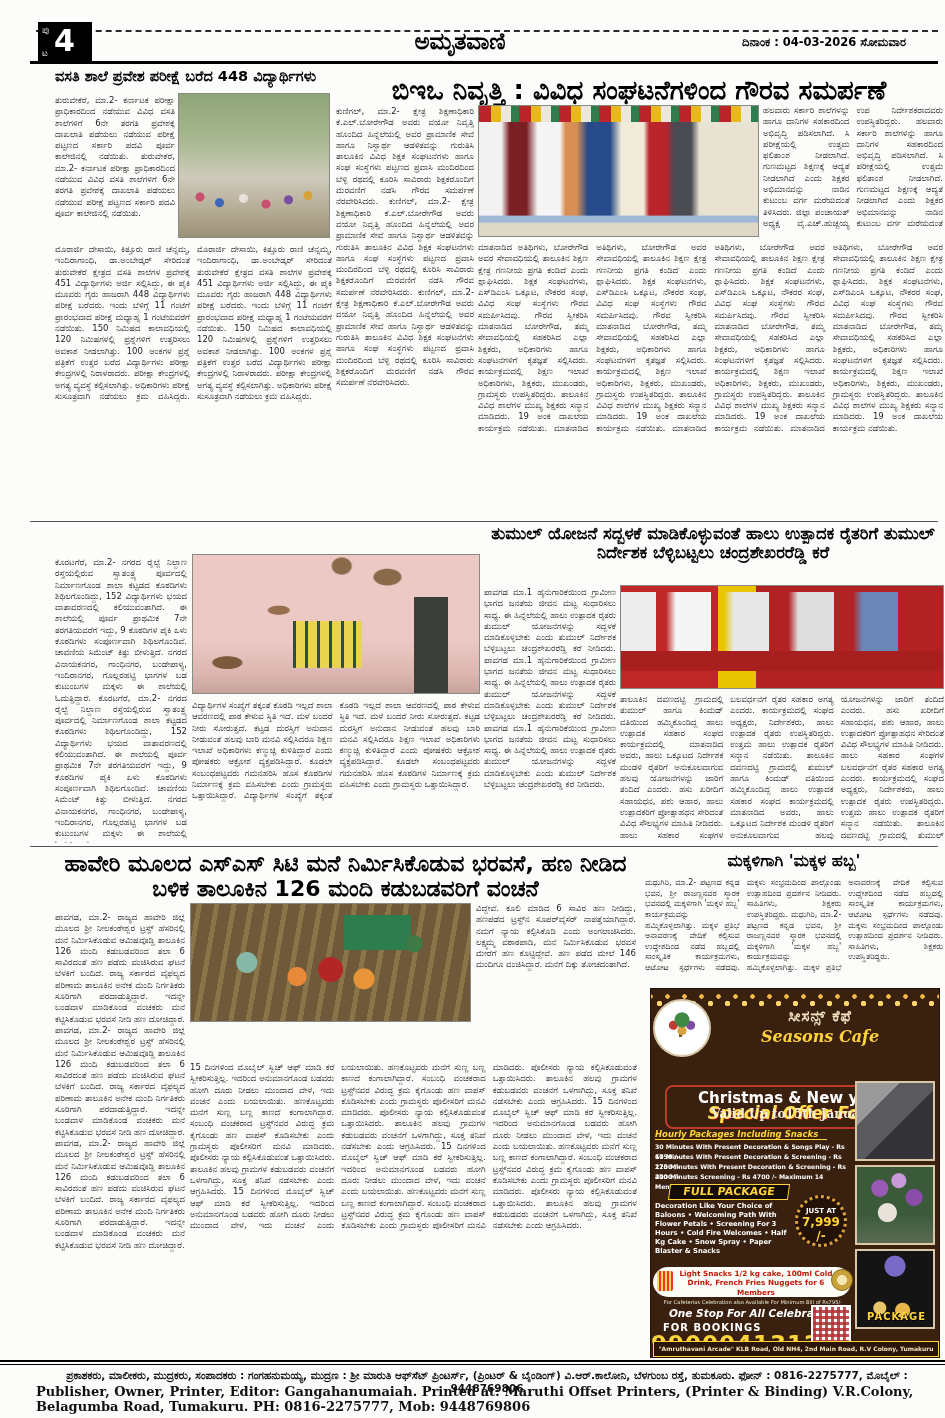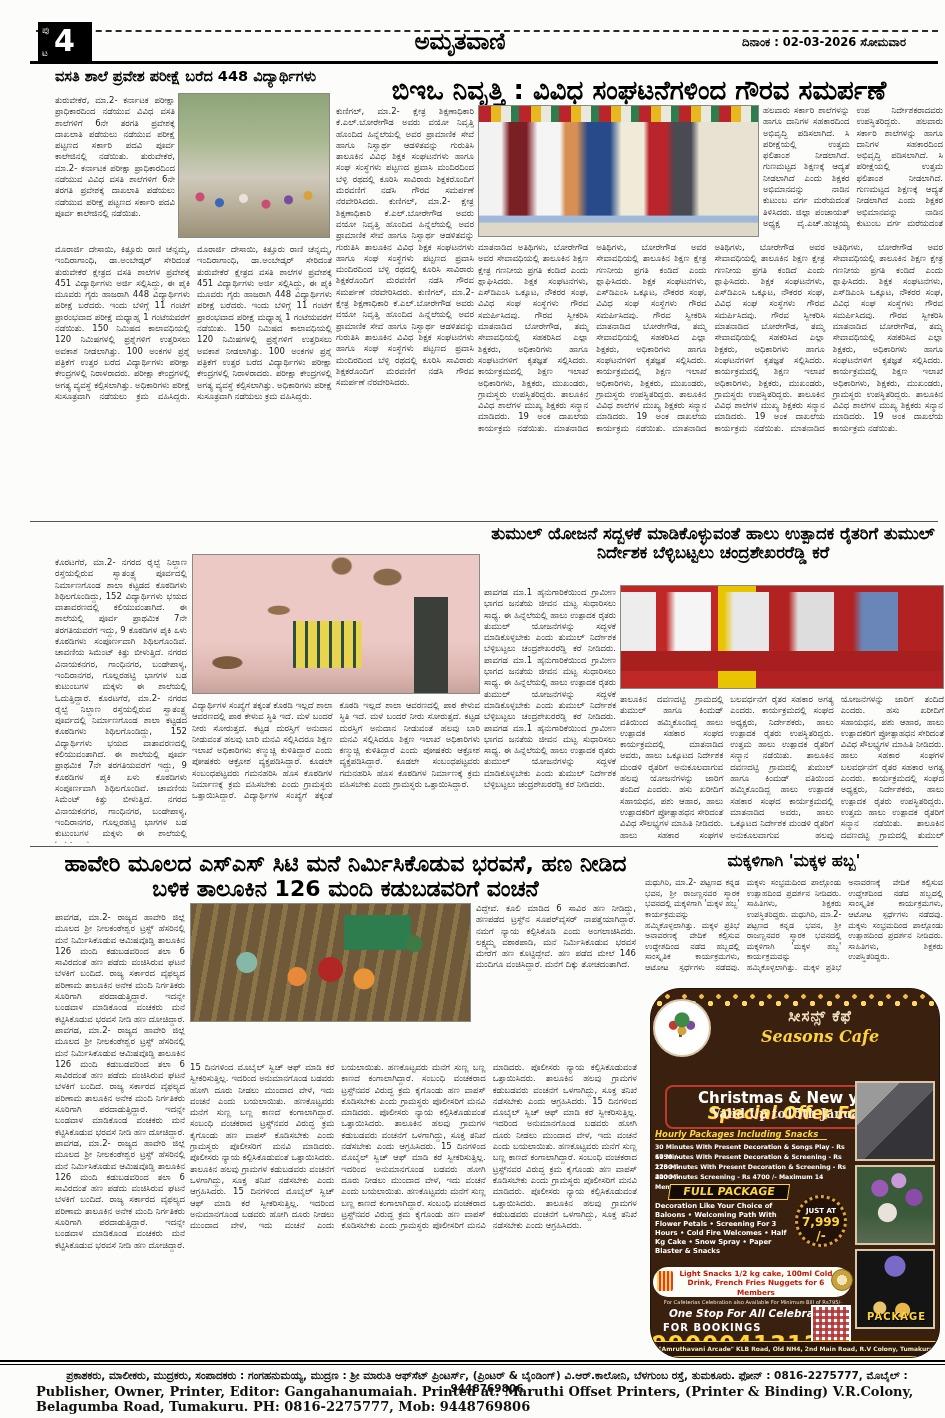--- a/index.html
+++ b/index.html
@@ -116,21 +116,21 @@
 
 <div class="page">
 
   <div class="dashline abs" style="left:36px;top:30px;width:902px;"></div>
   <div class="pagebox abs" style="left:38px;top:22px;width:54px;height:40px;">
     <span class="sm" style="top:3px;">ಪು</span>
     <span class="sm" style="bottom:3px;">ಟ</span>
     <span class="big">4</span>
   </div>
   <div class="abs ctr hl" style="left:350px;top:28px;width:220px;font-size:23px;">ಅಮೃತವಾಣಿ</div>
-  <div class="abs hl" style="left:650px;top:36px;width:256px;font-size:11.5px;text-align:right;">ದಿನಾಂಕ : 02-03-2026 ಸೋಮವಾರ</div>
+  <div class="abs hl" style="left:650px;top:36px;width:256px;font-size:11.5px;text-align:right;">ದಿನಾಂಕ : 04-03-2026 ಸೋಮವಾರ</div>
   <div class="rule abs" style="left:30px;top:61px;width:908px;height:3px;"></div>
 
   <div class="abs hl" style="left:55px;top:68px;width:282px;font-size:14.5px;">ವಸತಿ ಶಾಲೆ ಪ್ರವೇಶ ಪರೀಕ್ಷೆ ಬರೆದ 448 ವಿದ್ಯಾರ್ಥಿಗಳು</div>
   <div class="abs bt" style="left:55px;top:95px;width:120px;height:145px;">ತುರುವೇಕೆರೆ, ಮಾ.2- ಕರ್ನಾಟಕ ಪರೀಕ್ಷಾ ಪ್ರಾಧಿಕಾರದಿಂದ ನಡೆಯುವ ವಿವಿಧ ವಸತಿ ಶಾಲೆಗಳಿಗೆ 6ನೇ ತರಗತಿ ಪ್ರವೇಶಕ್ಕೆ ದಾಖಲಾತಿ ಪಡೆಯಲು ನಡೆಯುವ ಪರೀಕ್ಷೆ ಪಟ್ಟಣದ ಸರ್ಕಾರಿ ಪದವಿ ಪೂರ್ವ ಕಾಲೇಜಿನಲ್ಲಿ ನಡೆಯಿತು.  ತುರುವೇಕೆರೆ, ಮಾ.2- ಕರ್ನಾಟಕ ಪರೀಕ್ಷಾ ಪ್ರಾಧಿಕಾರದಿಂದ ನಡೆಯುವ ವಿವಿಧ ವಸತಿ ಶಾಲೆಗಳಿಗೆ 6ನೇ ತರಗತಿ ಪ್ರವೇಶಕ್ಕೆ ದಾಖಲಾತಿ ಪಡೆಯಲು ನಡೆಯುವ ಪರೀಕ್ಷೆ ಪಟ್ಟಣದ ಸರ್ಕಾರಿ ಪದವಿ ಪೂರ್ವ ಕಾಲೇಜಿನಲ್ಲಿ ನಡೆಯಿತು.</div>
   <div class="ph" id="ph-students" style="left:178px;top:93px;width:152px;height:145px;"></div>
   <div class="abs bt c2" style="left:55px;top:244px;width:277px;height:272px;">ಮೊರಾರ್ಜಿ ದೇಸಾಯಿ, ಕಿತ್ತೂರು ರಾಣಿ ಚೆನ್ನಮ್ಮ, ಇಂದಿರಾಗಾಂಧಿ, ಡಾ.ಅಂಬೇಡ್ಕರ್ ಸೇರಿದಂತೆ ತುರುವೇಕೆರೆ ಕ್ಷೇತ್ರದ ವಸತಿ ಶಾಲೆಗಳ ಪ್ರವೇಶಕ್ಕೆ 451 ವಿದ್ಯಾರ್ಥಿಗಳು ಅರ್ಜಿ ಸಲ್ಲಿಸಿದ್ದು, ಈ ಪೈಕಿ ಮೂವರು ಗೈರು ಹಾಜರಾಗಿ 448 ವಿದ್ಯಾರ್ಥಿಗಳು ಪರೀಕ್ಷೆ ಬರೆದರು. ಇಂದು ಬೆಳಿಗ್ಗೆ 11 ಗಂಟೆಗೆ ಪ್ರಾರಂಭವಾದ ಪರೀಕ್ಷೆ ಮಧ್ಯಾಹ್ನ 1 ಗಂಟೆಯವರೆಗೆ ನಡೆಯಿತು. 150 ನಿಮಿಷದ ಕಾಲಾವಧಿಯಲ್ಲಿ 120 ನಿಮಿಷಗಳಲ್ಲಿ ಪ್ರಶ್ನೆಗಳಿಗೆ ಉತ್ತರಿಸಲು ಅವಕಾಶ ನೀಡಲಾಗಿತ್ತು. 100 ಅಂಕಗಳ ಪ್ರಶ್ನೆ ಪತ್ರಿಕೆಗೆ ಉತ್ತರ ಬರೆದ ವಿದ್ಯಾರ್ಥಿಗಳು ಪರೀಕ್ಷಾ ಕೇಂದ್ರಗಳಲ್ಲಿ ನಿರಾಳರಾದರು. ಪರೀಕ್ಷಾ ಕೇಂದ್ರಗಳಲ್ಲಿ ಅಗತ್ಯ ವ್ಯವಸ್ಥೆ ಕಲ್ಪಿಸಲಾಗಿತ್ತು. ಅಧಿಕಾರಿಗಳು ಪರೀಕ್ಷೆ ಸುಸೂತ್ರವಾಗಿ ನಡೆಯಲು ಕ್ರಮ ವಹಿಸಿದ್ದರು.  ಮೊರಾರ್ಜಿ ದೇಸಾಯಿ, ಕಿತ್ತೂರು ರಾಣಿ ಚೆನ್ನಮ್ಮ, ಇಂದಿರಾಗಾಂಧಿ, ಡಾ.ಅಂಬೇಡ್ಕರ್ ಸೇರಿದಂತೆ ತುರುವೇಕೆರೆ ಕ್ಷೇತ್ರದ ವಸತಿ ಶಾಲೆಗಳ ಪ್ರವೇಶಕ್ಕೆ 451 ವಿದ್ಯಾರ್ಥಿಗಳು ಅರ್ಜಿ ಸಲ್ಲಿಸಿದ್ದು, ಈ ಪೈಕಿ ಮೂವರು ಗೈರು ಹಾಜರಾಗಿ 448 ವಿದ್ಯಾರ್ಥಿಗಳು ಪರೀಕ್ಷೆ ಬರೆದರು. ಇಂದು ಬೆಳಿಗ್ಗೆ 11 ಗಂಟೆಗೆ ಪ್ರಾರಂಭವಾದ ಪರೀಕ್ಷೆ ಮಧ್ಯಾಹ್ನ 1 ಗಂಟೆಯವರೆಗೆ ನಡೆಯಿತು. 150 ನಿಮಿಷದ ಕಾಲಾವಧಿಯಲ್ಲಿ 120 ನಿಮಿಷಗಳಲ್ಲಿ ಪ್ರಶ್ನೆಗಳಿಗೆ ಉತ್ತರಿಸಲು ಅವಕಾಶ ನೀಡಲಾಗಿತ್ತು. 100 ಅಂಕಗಳ ಪ್ರಶ್ನೆ ಪತ್ರಿಕೆಗೆ ಉತ್ತರ ಬರೆದ ವಿದ್ಯಾರ್ಥಿಗಳು ಪರೀಕ್ಷಾ ಕೇಂದ್ರಗಳಲ್ಲಿ ನಿರಾಳರಾದರು. ಪರೀಕ್ಷಾ ಕೇಂದ್ರಗಳಲ್ಲಿ ಅಗತ್ಯ ವ್ಯವಸ್ಥೆ ಕಲ್ಪಿಸಲಾಗಿತ್ತು. ಅಧಿಕಾರಿಗಳು ಪರೀಕ್ಷೆ ಸುಸೂತ್ರವಾಗಿ ನಡೆಯಲು ಕ್ರಮ ವಹಿಸಿದ್ದರು.</div>
 
   <div class="abs hl ctr" style="left:336px;top:76px;width:606px;font-size:26px;">ಬಿಇಒ ನಿವೃತ್ತಿ : ವಿವಿಧ ಸಂಘಟನೆಗಳಿಂದ ಗೌರವ ಸಮರ್ಪಣೆ</div>
   <div class="abs bt" style="left:336px;top:106px;width:138px;height:410px;">ಕುಣಿಗಲ್, ಮಾ.2- ಕ್ಷೇತ್ರ ಶಿಕ್ಷಣಾಧಿಕಾರಿ ಕೆ.ಎಲ್.ಬೋರೇಗೌಡ ಅವರು ವಯೋ ನಿವೃತ್ತಿ ಹೊಂದಿದ ಹಿನ್ನೆಲೆಯಲ್ಲಿ ಅವರ ಪ್ರಾಮಾಣಿಕ ಸೇವೆ ಹಾಗೂ ನಿಸ್ವಾರ್ಥ ಆಡಳಿತವನ್ನು ಗುರುತಿಸಿ ತಾಲೂಕಿನ ವಿವಿಧ ಶಿಕ್ಷಕ ಸಂಘಟನೆಗಳು ಹಾಗೂ ಸಂಘ ಸಂಸ್ಥೆಗಳು ಪಟ್ಟಣದ ಪ್ರವಾಸಿ ಮಂದಿರದಿಂದ ಬೆಳ್ಳಿ ರಥದಲ್ಲಿ ಕೂರಿಸಿ ಸಾವಿರಾರು ಶಿಕ್ಷಕರೊಂದಿಗೆ ಮೆರವಣಿಗೆ ನಡೆಸಿ ಗೌರವ ಸಮರ್ಪಣೆ ನೆರವೇರಿಸಿದರು.  ಕುಣಿಗಲ್, ಮಾ.2- ಕ್ಷೇತ್ರ ಶಿಕ್ಷಣಾಧಿಕಾರಿ ಕೆ.ಎಲ್.ಬೋರೇಗೌಡ ಅವರು ವಯೋ ನಿವೃತ್ತಿ ಹೊಂದಿದ ಹಿನ್ನೆಲೆಯಲ್ಲಿ ಅವರ ಪ್ರಾಮಾಣಿಕ ಸೇವೆ ಹಾಗೂ ನಿಸ್ವಾರ್ಥ ಆಡಳಿತವನ್ನು ಗುರುತಿಸಿ ತಾಲೂಕಿನ ವಿವಿಧ ಶಿಕ್ಷಕ ಸಂಘಟನೆಗಳು ಹಾಗೂ ಸಂಘ ಸಂಸ್ಥೆಗಳು ಪಟ್ಟಣದ ಪ್ರವಾಸಿ ಮಂದಿರದಿಂದ ಬೆಳ್ಳಿ ರಥದಲ್ಲಿ ಕೂರಿಸಿ ಸಾವಿರಾರು ಶಿಕ್ಷಕರೊಂದಿಗೆ ಮೆರವಣಿಗೆ ನಡೆಸಿ ಗೌರವ ಸಮರ್ಪಣೆ ನೆರವೇರಿಸಿದರು.  ಕುಣಿಗಲ್, ಮಾ.2- ಕ್ಷೇತ್ರ ಶಿಕ್ಷಣಾಧಿಕಾರಿ ಕೆ.ಎಲ್.ಬೋರೇಗೌಡ ಅವರು ವಯೋ ನಿವೃತ್ತಿ ಹೊಂದಿದ ಹಿನ್ನೆಲೆಯಲ್ಲಿ ಅವರ ಪ್ರಾಮಾಣಿಕ ಸೇವೆ ಹಾಗೂ ನಿಸ್ವಾರ್ಥ ಆಡಳಿತವನ್ನು ಗುರುತಿಸಿ ತಾಲೂಕಿನ ವಿವಿಧ ಶಿಕ್ಷಕ ಸಂಘಟನೆಗಳು ಹಾಗೂ ಸಂಘ ಸಂಸ್ಥೆಗಳು ಪಟ್ಟಣದ ಪ್ರವಾಸಿ ಮಂದಿರದಿಂದ ಬೆಳ್ಳಿ ರಥದಲ್ಲಿ ಕೂರಿಸಿ ಸಾವಿರಾರು ಶಿಕ್ಷಕರೊಂದಿಗೆ ಮೆರವಣಿಗೆ ನಡೆಸಿ ಗೌರವ ಸಮರ್ಪಣೆ ನೆರವೇರಿಸಿದರು.</div>
   <div class="ph" id="ph-felicit" style="left:478px;top:105px;width:281px;height:132px;"></div>
@@ -152,21 +152,21 @@
 
   <div class="abs hl ctr" style="left:58px;top:851px;width:575px;font-size:22px;">ಹಾವೇರಿ ಮೂಲದ ಎಸ್‌ಎಸ್ ಸಿಟಿ ಮನೆ ನಿರ್ಮಿಸಿಕೊಡುವ ಭರವಸೆ, ಹಣ ನೀಡಿದ ಬಳಿಕ ತಾಲೂಕಿನ 126 ಮಂದಿ ಕಡುಬಡವರಿಗೆ ವಂಚನೆ</div>
   <div class="abs bt" style="left:55px;top:912px;width:130px;height:444px;">ಪಾವಗಡ, ಮಾ.2- ರಾಜ್ಯದ ಹಾವೇರಿ ಜಿಲ್ಲೆ ಮೂಲದ ಶ್ರೀ ನೀಲಕಂಠೇಶ್ವರ ಟ್ರಸ್ಟ್ ಹೆಸರಿನಲ್ಲಿ ಮನೆ ನಿರ್ಮಿಸಿಕೊಡುವ ಆಮಿಷವೊಡ್ಡಿ ತಾಲೂಕಿನ 126 ಮಂದಿ ಕಡುಬಡವರಿಂದ ತಲಾ 6 ಸಾವಿರದಂತೆ ಹಣ ಪಡೆದು ವಂಚಿಸಿರುವ ಘಟನೆ ಬೆಳಕಿಗೆ ಬಂದಿದೆ. ರಾಜ್ಯ ಸರ್ಕಾರದ ವೈಫಲ್ಯದ ಪರಿಣಾಮ ತಾಲೂಕಿನ ಅನೇಕ ಮಂದಿ ನಿರ್ಗತಿಕರು ಸೂರಿಗಾಗಿ ಪರದಾಡುತ್ತಿದ್ದಾರೆ. ಇದನ್ನೇ ಬಂಡವಾಳ ಮಾಡಿಕೊಂಡ ವಂಚಕರು ಮನೆ ಕಟ್ಟಿಸಿಕೊಡುವ ಭರವಸೆ ನೀಡಿ ಹಣ ದೋಚಿದ್ದಾರೆ.  ಪಾವಗಡ, ಮಾ.2- ರಾಜ್ಯದ ಹಾವೇರಿ ಜಿಲ್ಲೆ ಮೂಲದ ಶ್ರೀ ನೀಲಕಂಠೇಶ್ವರ ಟ್ರಸ್ಟ್ ಹೆಸರಿನಲ್ಲಿ ಮನೆ ನಿರ್ಮಿಸಿಕೊಡುವ ಆಮಿಷವೊಡ್ಡಿ ತಾಲೂಕಿನ 126 ಮಂದಿ ಕಡುಬಡವರಿಂದ ತಲಾ 6 ಸಾವಿರದಂತೆ ಹಣ ಪಡೆದು ವಂಚಿಸಿರುವ ಘಟನೆ ಬೆಳಕಿಗೆ ಬಂದಿದೆ. ರಾಜ್ಯ ಸರ್ಕಾರದ ವೈಫಲ್ಯದ ಪರಿಣಾಮ ತಾಲೂಕಿನ ಅನೇಕ ಮಂದಿ ನಿರ್ಗತಿಕರು ಸೂರಿಗಾಗಿ ಪರದಾಡುತ್ತಿದ್ದಾರೆ. ಇದನ್ನೇ ಬಂಡವಾಳ ಮಾಡಿಕೊಂಡ ವಂಚಕರು ಮನೆ ಕಟ್ಟಿಸಿಕೊಡುವ ಭರವಸೆ ನೀಡಿ ಹಣ ದೋಚಿದ್ದಾರೆ.  ಪಾವಗಡ, ಮಾ.2- ರಾಜ್ಯದ ಹಾವೇರಿ ಜಿಲ್ಲೆ ಮೂಲದ ಶ್ರೀ ನೀಲಕಂಠೇಶ್ವರ ಟ್ರಸ್ಟ್ ಹೆಸರಿನಲ್ಲಿ ಮನೆ ನಿರ್ಮಿಸಿಕೊಡುವ ಆಮಿಷವೊಡ್ಡಿ ತಾಲೂಕಿನ 126 ಮಂದಿ ಕಡುಬಡವರಿಂದ ತಲಾ 6 ಸಾವಿರದಂತೆ ಹಣ ಪಡೆದು ವಂಚಿಸಿರುವ ಘಟನೆ ಬೆಳಕಿಗೆ ಬಂದಿದೆ. ರಾಜ್ಯ ಸರ್ಕಾರದ ವೈಫಲ್ಯದ ಪರಿಣಾಮ ತಾಲೂಕಿನ ಅನೇಕ ಮಂದಿ ನಿರ್ಗತಿಕರು ಸೂರಿಗಾಗಿ ಪರದಾಡುತ್ತಿದ್ದಾರೆ. ಇದನ್ನೇ ಬಂಡವಾಳ ಮಾಡಿಕೊಂಡ ವಂಚಕರು ಮನೆ ಕಟ್ಟಿಸಿಕೊಡುವ ಭರವಸೆ ನೀಡಿ ಹಣ ದೋಚಿದ್ದಾರೆ.</div>
   <div class="ph" id="ph-village" style="left:190px;top:903px;width:281px;height:119px;"></div>
   <div class="abs bt" style="left:476px;top:903px;width:160px;height:155px;">ವಿದ್ದೇವೆ. ಕೂಲಿ ಮಾಡಿದ 6 ಸಾವಿರ ಹಣ ನೀಡಿದ್ದು, ಹಣಪಡೆದ ಟ್ರಸ್ಟ್‌ನ ಸೂಪರ್‌ವೈಸರ್ ನಾಪತ್ತೆಯಾಗಿದ್ದಾರೆ. ನಮಗೆ ನ್ಯಾಯ ಕಲ್ಪಿಸಿಕೊಡಿ ಎಂದು ಅಂಗಲಾಚಿಸಿದರು. ಲಕ್ಷ್ಮಮ್ಮ ವಠಾಠಪಾಡಿ, ಮನೆ ನಿರ್ಮಿಸಿಕೊಡುವ ಭರವಸೆ ಮೇರೆಗೆ ಹಣ ಕೊಟ್ಟಿದ್ದೇವೆ. ಹಣ ಪಡೆದ ಮೇಲೆ 146 ಮಂದಿಗೂ ವಂಚಿಸಿದ್ದಾರೆ. ಮನೆಗೆ ದಿಕ್ಕು ತೋಚದಂತಾಗಿದೆ.</div>
   <div class="abs bt c3" style="left:190px;top:1062px;width:447px;height:294px;">15 ದಿನಗಳಿಂದ ಮೊಬೈಲ್ ಸ್ವಿಚ್ ಆಫ್ ಮಾಡಿ ಕರೆ ಸ್ವೀಕರಿಸುತ್ತಿಲ್ಲ. ಇದರಿಂದ ಅನುಮಾನಗೊಂಡ ಬಡವರು ಹೋಗಿ ದೂರು ನೀಡಲು ಮುಂದಾದ ವೇಳೆ, ಇದು ವಂಚನೆ ಎಂದು ಬಯಲಾಯಿತು. ಹಣಕೊಟ್ಟವರು ಮನೆಗೆ ಸುಣ್ಣ ಬಣ್ಣ ಕಾಣದೆ ಕಂಗಾಲಾಗಿದ್ದಾರೆ. ಸಂಬಂಧಿ ವಂಚಕರಾದ ಟ್ರಸ್ಟ್‌ನವರ ವಿರುದ್ಧ ಕ್ರಮ ಕೈಗೊಂಡು ಹಣ ವಾಪಸ್ ಕೊಡಿಸಬೇಕು ಎಂದು ಗ್ರಾಮಸ್ಥರು ಪೊಲೀಸರಿಗೆ ಮನವಿ ಮಾಡಿದರು. ಪೊಲೀಸರು ನ್ಯಾಯ ಕಲ್ಪಿಸಿಕೊಡುವಂತೆ ಒತ್ತಾಯಿಸಿದರು. ತಾಲೂಕಿನ ಹಲವು ಗ್ರಾಮಗಳ ಕಡುಬಡವರು ವಂಚನೆಗೆ ಒಳಗಾಗಿದ್ದು, ಸೂಕ್ತ ತನಿಖೆ ನಡೆಸಬೇಕು ಎಂದು ಆಗ್ರಹಿಸಿದರು.  15 ದಿನಗಳಿಂದ ಮೊಬೈಲ್ ಸ್ವಿಚ್ ಆಫ್ ಮಾಡಿ ಕರೆ ಸ್ವೀಕರಿಸುತ್ತಿಲ್ಲ. ಇದರಿಂದ ಅನುಮಾನಗೊಂಡ ಬಡವರು ಹೋಗಿ ದೂರು ನೀಡಲು ಮುಂದಾದ ವೇಳೆ, ಇದು ವಂಚನೆ ಎಂದು ಬಯಲಾಯಿತು. ಹಣಕೊಟ್ಟವರು ಮನೆಗೆ ಸುಣ್ಣ ಬಣ್ಣ ಕಾಣದೆ ಕಂಗಾಲಾಗಿದ್ದಾರೆ. ಸಂಬಂಧಿ ವಂಚಕರಾದ ಟ್ರಸ್ಟ್‌ನವರ ವಿರುದ್ಧ ಕ್ರಮ ಕೈಗೊಂಡು ಹಣ ವಾಪಸ್ ಕೊಡಿಸಬೇಕು ಎಂದು ಗ್ರಾಮಸ್ಥರು ಪೊಲೀಸರಿಗೆ ಮನವಿ ಮಾಡಿದರು. ಪೊಲೀಸರು ನ್ಯಾಯ ಕಲ್ಪಿಸಿಕೊಡುವಂತೆ ಒತ್ತಾಯಿಸಿದರು. ತಾಲೂಕಿನ ಹಲವು ಗ್ರಾಮಗಳ ಕಡುಬಡವರು ವಂಚನೆಗೆ ಒಳಗಾಗಿದ್ದು, ಸೂಕ್ತ ತನಿಖೆ ನಡೆಸಬೇಕು ಎಂದು ಆಗ್ರಹಿಸಿದರು.  15 ದಿನಗಳಿಂದ ಮೊಬೈಲ್ ಸ್ವಿಚ್ ಆಫ್ ಮಾಡಿ ಕರೆ ಸ್ವೀಕರಿಸುತ್ತಿಲ್ಲ. ಇದರಿಂದ ಅನುಮಾನಗೊಂಡ ಬಡವರು ಹೋಗಿ ದೂರು ನೀಡಲು ಮುಂದಾದ ವೇಳೆ, ಇದು ವಂಚನೆ ಎಂದು ಬಯಲಾಯಿತು. ಹಣಕೊಟ್ಟವರು ಮನೆಗೆ ಸುಣ್ಣ ಬಣ್ಣ ಕಾಣದೆ ಕಂಗಾಲಾಗಿದ್ದಾರೆ. ಸಂಬಂಧಿ ವಂಚಕರಾದ ಟ್ರಸ್ಟ್‌ನವರ ವಿರುದ್ಧ ಕ್ರಮ ಕೈಗೊಂಡು ಹಣ ವಾಪಸ್ ಕೊಡಿಸಬೇಕು ಎಂದು ಗ್ರಾಮಸ್ಥರು ಪೊಲೀಸರಿಗೆ ಮನವಿ ಮಾಡಿದರು. ಪೊಲೀಸರು ನ್ಯಾಯ ಕಲ್ಪಿಸಿಕೊಡುವಂತೆ ಒತ್ತಾಯಿಸಿದರು. ತಾಲೂಕಿನ ಹಲವು ಗ್ರಾಮಗಳ ಕಡುಬಡವರು ವಂಚನೆಗೆ ಒಳಗಾಗಿದ್ದು, ಸೂಕ್ತ ತನಿಖೆ ನಡೆಸಬೇಕು ಎಂದು ಆಗ್ರಹಿಸಿದರು.  15 ದಿನಗಳಿಂದ ಮೊಬೈಲ್ ಸ್ವಿಚ್ ಆಫ್ ಮಾಡಿ ಕರೆ ಸ್ವೀಕರಿಸುತ್ತಿಲ್ಲ. ಇದರಿಂದ ಅನುಮಾನಗೊಂಡ ಬಡವರು ಹೋಗಿ ದೂರು ನೀಡಲು ಮುಂದಾದ ವೇಳೆ, ಇದು ವಂಚನೆ ಎಂದು ಬಯಲಾಯಿತು. ಹಣಕೊಟ್ಟವರು ಮನೆಗೆ ಸುಣ್ಣ ಬಣ್ಣ ಕಾಣದೆ ಕಂಗಾಲಾಗಿದ್ದಾರೆ. ಸಂಬಂಧಿ ವಂಚಕರಾದ ಟ್ರಸ್ಟ್‌ನವರ ವಿರುದ್ಧ ಕ್ರಮ ಕೈಗೊಂಡು ಹಣ ವಾಪಸ್ ಕೊಡಿಸಬೇಕು ಎಂದು ಗ್ರಾಮಸ್ಥರು ಪೊಲೀಸರಿಗೆ ಮನವಿ ಮಾಡಿದರು. ಪೊಲೀಸರು ನ್ಯಾಯ ಕಲ್ಪಿಸಿಕೊಡುವಂತೆ ಒತ್ತಾಯಿಸಿದರು. ತಾಲೂಕಿನ ಹಲವು ಗ್ರಾಮಗಳ ಕಡುಬಡವರು ವಂಚನೆಗೆ ಒಳಗಾಗಿದ್ದು, ಸೂಕ್ತ ತನಿಖೆ ನಡೆಸಬೇಕು ಎಂದು ಆಗ್ರಹಿಸಿದರು.</div>
 
   <div class="abs hl ctr" style="left:645px;top:852px;width:298px;font-size:16px;">ಮಕ್ಕಳಿಗಾಗಿ 'ಮಕ್ಕಳ ಹಬ್ಬ'</div>
   <div class="abs bt c3" style="left:645px;top:878px;width:298px;height:106px;font-size:8px;">ಮಧುಗಿರಿ, ಮಾ.2- ಪಟ್ಟಣದ ಕನ್ನಡ ಭವನ, ಶ್ರೀ ರಾಜಣ್ಣನವರ ಸ್ಮಾರಕ ಭವನದಲ್ಲಿ ಮಕ್ಕಳಿಗಾಗಿ 'ಮಕ್ಕಳ ಹಬ್ಬ' ಕಾರ್ಯಕ್ರಮವನ್ನು ಹಮ್ಮಿಕೊಳ್ಳಲಾಗಿತ್ತು. ಮಕ್ಕಳ ಪ್ರತಿಭೆ ಅನಾವರಣಕ್ಕೆ ವೇದಿಕೆ ಕಲ್ಪಿಸುವ ಉದ್ದೇಶದಿಂದ ನಡೆದ ಹಬ್ಬದಲ್ಲಿ ಸಾಂಸ್ಕೃತಿಕ ಕಾರ್ಯಕ್ರಮಗಳು, ಆಟೋಟ ಸ್ಪರ್ಧೆಗಳು ನಡೆದವು. ಮಕ್ಕಳು ಸಂಭ್ರಮದಿಂದ ಪಾಲ್ಗೊಂಡು ಉತ್ಸಾಹದಿಂದ ಪ್ರದರ್ಶನ ನೀಡಿದರು. ಸಾಹಿತಿಗಳು, ಶಿಕ್ಷಕರು ಉಪಸ್ಥಿತರಿದ್ದರು.  ಮಧುಗಿರಿ, ಮಾ.2- ಪಟ್ಟಣದ ಕನ್ನಡ ಭವನ, ಶ್ರೀ ರಾಜಣ್ಣನವರ ಸ್ಮಾರಕ ಭವನದಲ್ಲಿ ಮಕ್ಕಳಿಗಾಗಿ 'ಮಕ್ಕಳ ಹಬ್ಬ' ಕಾರ್ಯಕ್ರಮವನ್ನು ಹಮ್ಮಿಕೊಳ್ಳಲಾಗಿತ್ತು. ಮಕ್ಕಳ ಪ್ರತಿಭೆ ಅನಾವರಣಕ್ಕೆ ವೇದಿಕೆ ಕಲ್ಪಿಸುವ ಉದ್ದೇಶದಿಂದ ನಡೆದ ಹಬ್ಬದಲ್ಲಿ ಸಾಂಸ್ಕೃತಿಕ ಕಾರ್ಯಕ್ರಮಗಳು, ಆಟೋಟ ಸ್ಪರ್ಧೆಗಳು ನಡೆದವು. ಮಕ್ಕಳು ಸಂಭ್ರಮದಿಂದ ಪಾಲ್ಗೊಂಡು ಉತ್ಸಾಹದಿಂದ ಪ್ರದರ್ಶನ ನೀಡಿದರು. ಸಾಹಿತಿಗಳು, ಶಿಕ್ಷಕರು ಉಪಸ್ಥಿತರಿದ್ದರು.</div>
 
-  <div class="ad" style="left:650px;top:988px;width:290px;height:370px;border-radius:30px;">
+  <div class="ad" style="left:650px;top:988px;width:290px;height:370px;">
     <div class="lights"></div>
     <div class="logo" style="left:2px;top:10px;width:54px;height:54px;"></div>
     <div class="kn-title abs" style="left:64px;top:18px;width:210px;font-size:15px;text-align:center;">ಸೀಸನ್ಸ್ ಕೆಫೆ</div>
     <div class="cafe abs" style="left:56px;top:38px;width:226px;font-size:16px;text-align:center;">Seasons Cafe</div>
     <div class="offer abs" style="left:18px;top:72px;width:250px;font-size:17px;text-align:center;">Special Offer For :</div>
     <div class="occ" style="left:14px;top:96px;width:250px;height:40px;">
       <div class="l1" style="font-size:15px;margin-top:2px;">Christmas &amp; New year</div>
       <div class="l2" style="font-size:12px;">Valid Up to15th January</div>
     </div>
     <div class="ribbon abs" style="left:4px;top:140px;width:172px;font-size:8.5px;">Hourly Packages Including Snacks</div>

